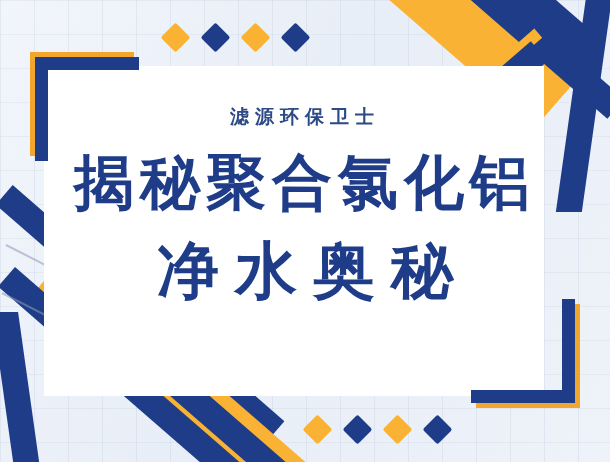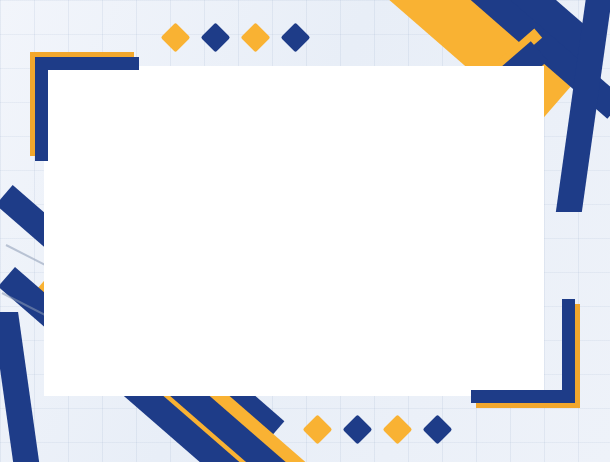--- a/index.html
+++ b/index.html
@@ -223,17 +223,20 @@
     <div class="arm b-v"></div>
   </div>
 
   <div class="bracket bracket-br">
     <div class="arm o-h"></div>
     <div class="arm o-v"></div>
     <div class="arm b-h"></div>
     <div class="arm b-v"></div>
   </div>
 
-
-
+  <div class="subtitle">滤源环保卫士</div>
+
+  <div class="headline l1">揭秘聚合氯化铝</div>
+
+  <div class="headline l2">净水奥秘</div>
 
 
 </div>
 
 </body></html>

